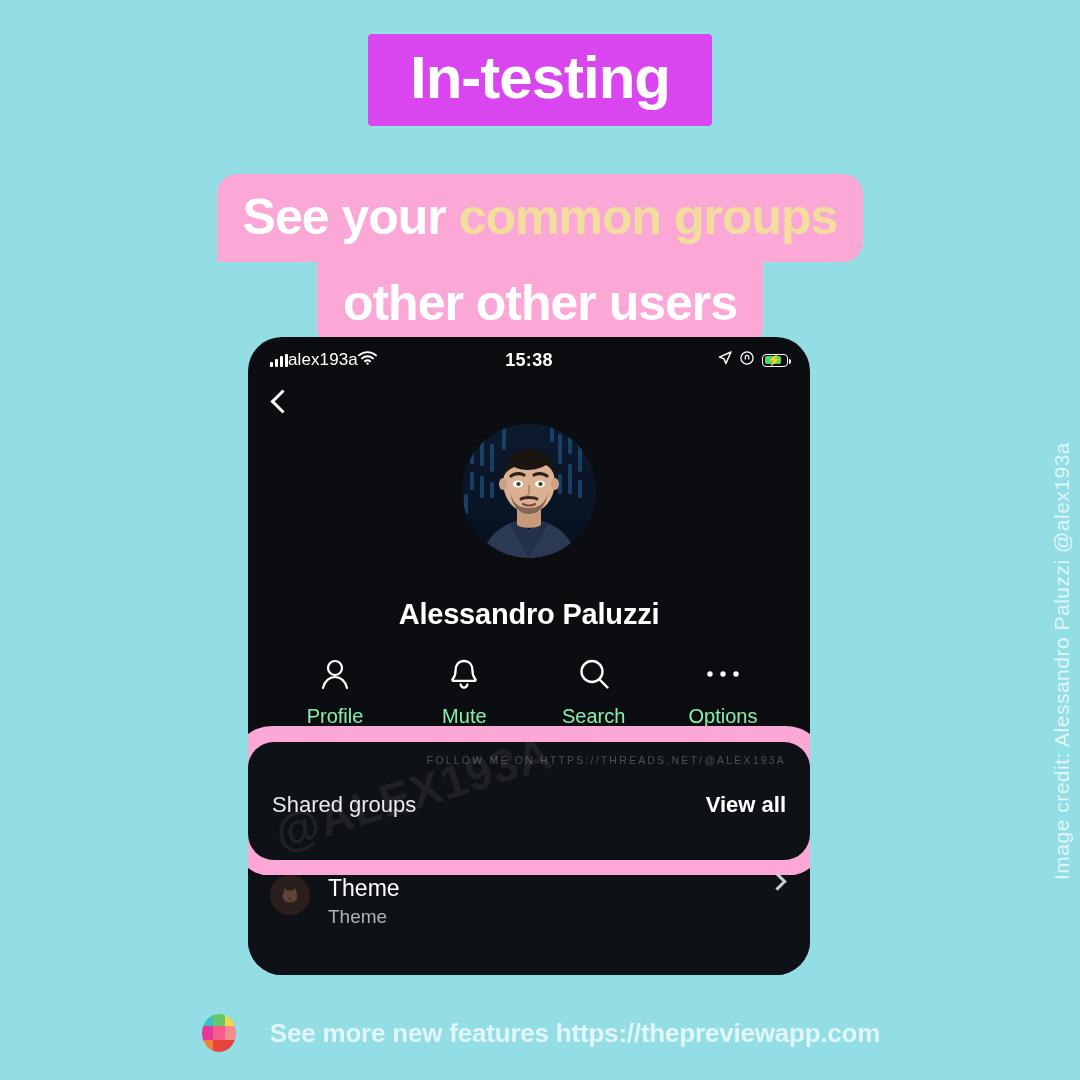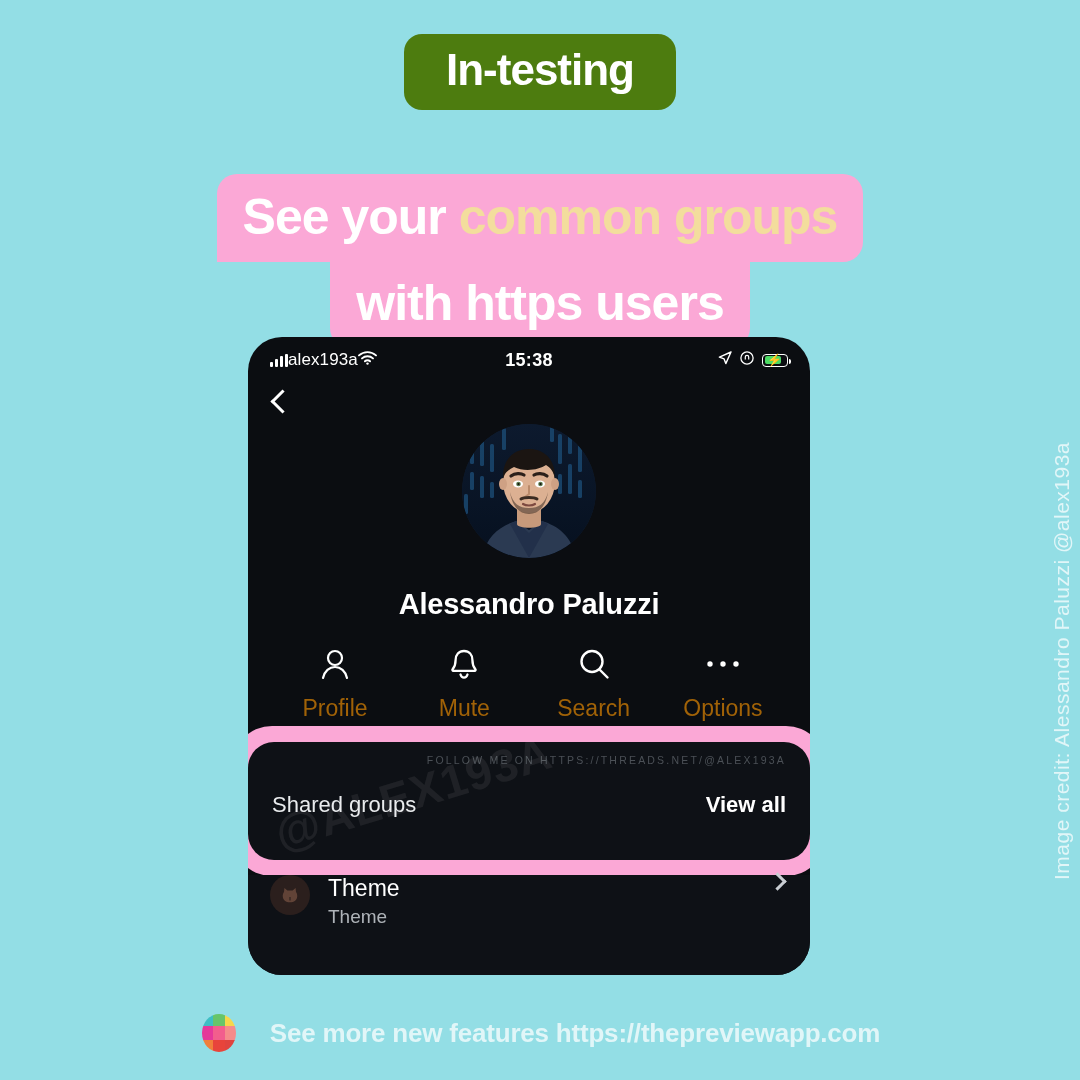--- a/index.html
+++ b/index.html
@@ -14,25 +14,25 @@
     width:1080px; height:1080px;
     background:#93dee5;
   }
 
   
   .badge-wrap {
     position:absolute; top:34px; left:0; width:1080px;
     display:flex; justify-content:center;
   }
   .badge {
-    background:#4d7c0f;
-    border-radius:18px;
+    background:#d946ef;
+    border-radius:4px;
     padding:14px 42px 18px;
     color:#ffffff;
-    font-size:44px;
+    font-size:60px;
     font-weight:bold;
     letter-spacing:-1px;
     line-height:1;
   }
 
   
   .headline {
     position:absolute; top:150px; left:0; width:1080px;
     display:flex; flex-direction:column; align-items:center;margin-top:24px;
   }
@@ -98,31 +98,31 @@
   
   .avatar-wrap { display:flex; justify-content:center; margin-top:14px; }
   .avatar {
     width:134px; height:134px; border-radius:50%;
     overflow:hidden; position:relative;
     background:#0f1a2b;
   }
 
   .pname {
     text-align:center; color:#fff; font-size:29px; font-weight:bold;
-    margin-top:30px; letter-spacing:-.2px;
+    margin-top:40px; letter-spacing:-.2px;
   }
 
   
   .actions {
     display:flex; justify-content:space-between;
     padding:26px 44px 0 44px;
   }
   .action { width:86px; display:flex; flex-direction:column; align-items:center; gap:14px; }
   .action .ic { height:34px; display:flex; align-items:center; justify-content:center; }
-  .action .lbl { color:#a16207; font-size:23px; }
+  .action .lbl { color:#86efac; font-size:20px; }
 
   
   .hi {
     position:absolute; left:-16px; top:389px; width:594px;
     background:#fba8d6; border-radius:40px; padding:16px;
   }
   .sg-card {
     background:#0e1116; border-radius:26px;
     position:relative; overflow:hidden;
     padding:12px 24px 26px 24px; height:118px;
@@ -192,21 +192,21 @@
 <body>
 
 <div class="canvas">
 
   <div class="badge-wrap">
     <div class="badge">In-testing</div>
   </div>
 
   <div class="headline">
     <div class="hl-line l1"><span>See your </span><span class="hl-accent">common groups</span></div>
-    <div class="hl-line l2">with https users</div>
+    <div class="hl-line l2">other other users</div>
   </div>
 
   <div class="phone">
 
     <div class="statusbar">
       <div class="sb-left">
         <span class="bars">
             <i></i>
             <i></i>
             <i></i>

